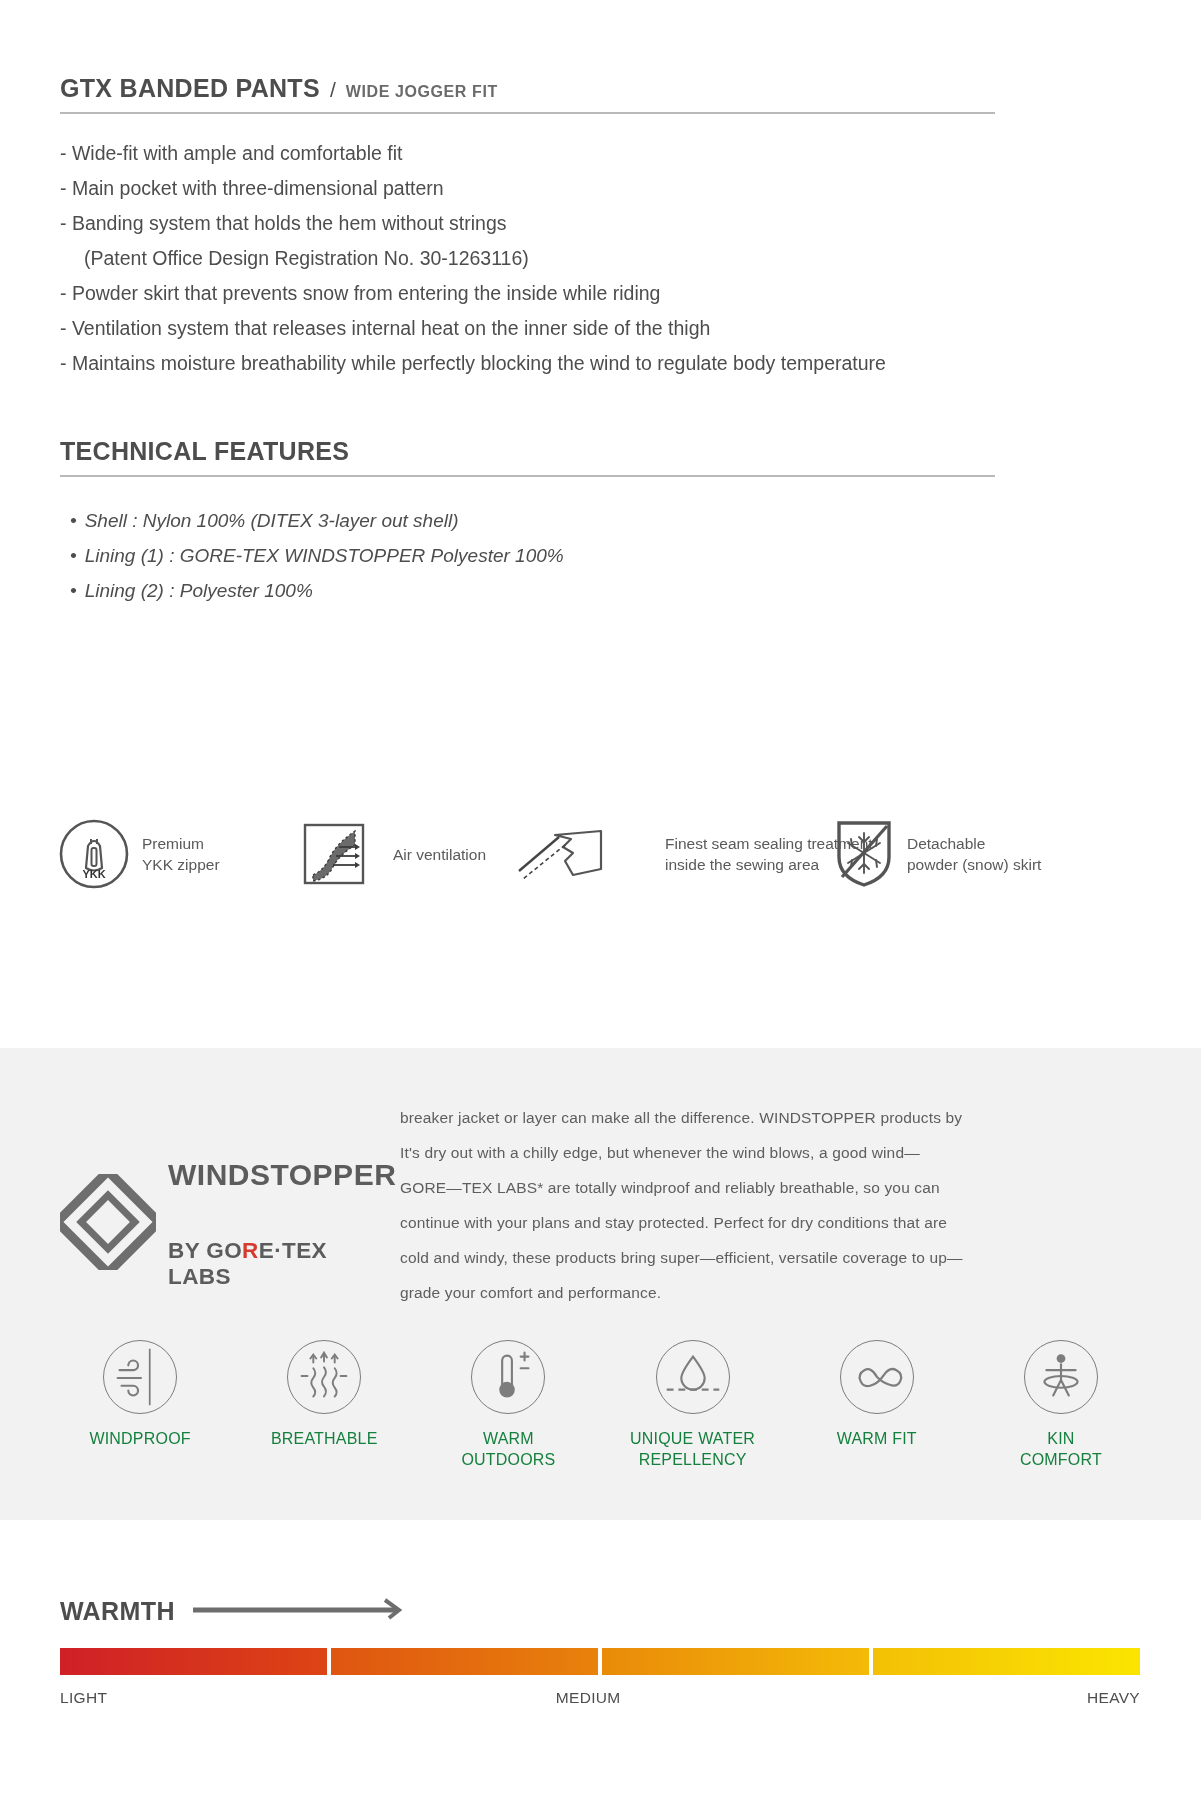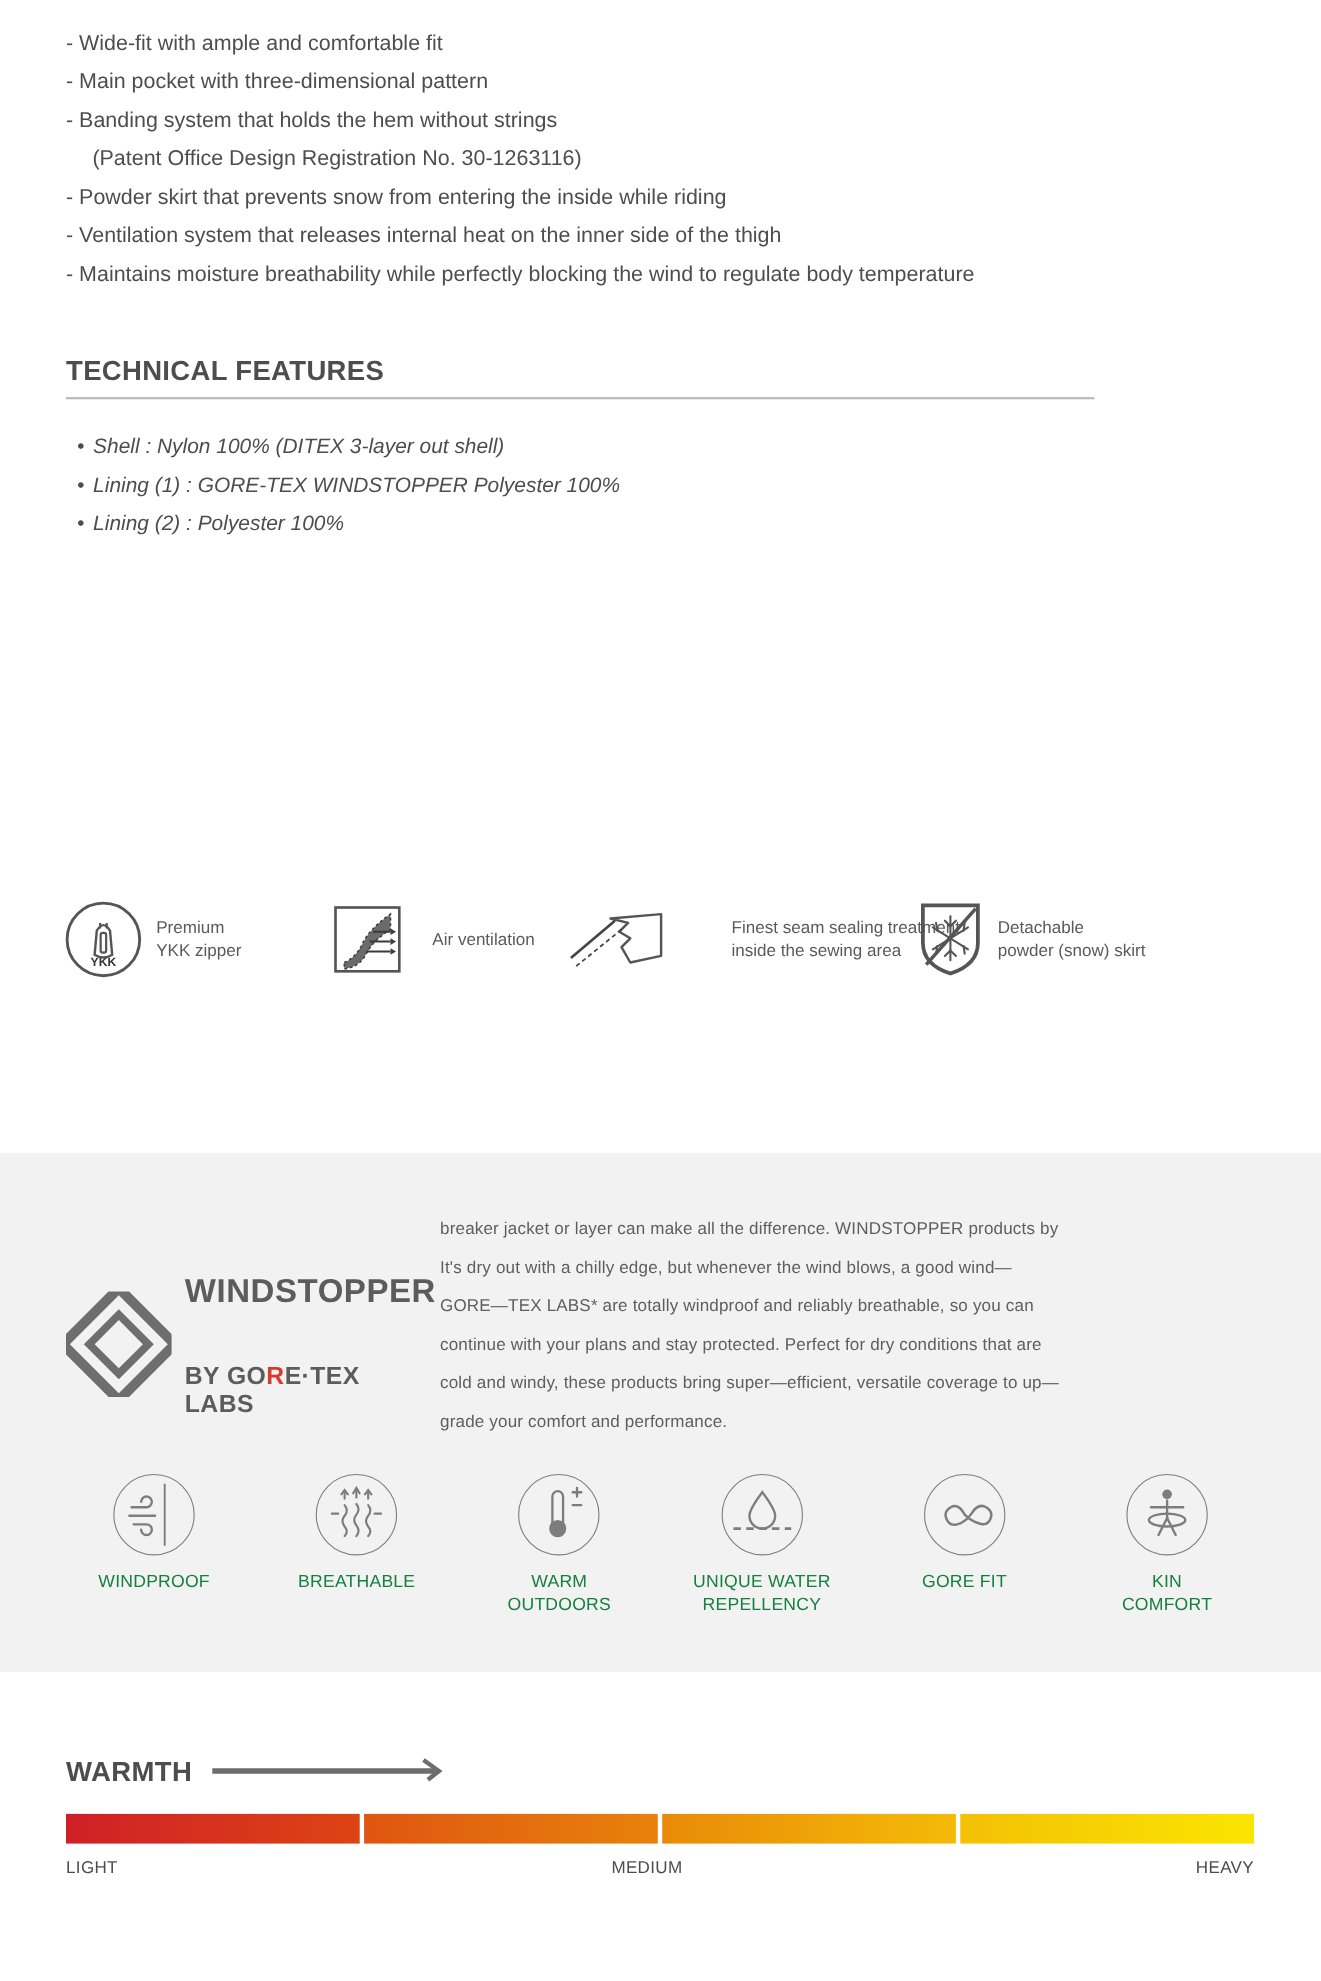--- a/index.html
+++ b/index.html
@@ -181,20 +181,25 @@
   }
   .warmth-labels span:nth-child(2) { margin-left: -18px; }
 </style>
 </head>
 <body>
 
 <div class="page">
 
   <div class="top-section">
 
+    <div class="section-head">
+      <span class="title-main">GTX BANDED PANTS</span>
+      <span class="title-sep">/</span>
+      <span class="title-sub">WIDE JOGGER FIT</span>
+    </div>
 
     <div class="bullet-list">
       <div class="bullet-row">- Wide-fit with ample and comfortable fit</div>
       <div class="bullet-row">- Main pocket with three-dimensional pattern</div>
       <div class="bullet-row">- Banding system that holds the hem without strings</div>
       <div class="bullet-row indent">(Patent Office Design Registration No. 30-1263116)</div>
       <div class="bullet-row">- Powder skirt that prevents snow from entering the inside while riding</div>
       <div class="bullet-row">- Ventilation system that releases internal heat on the inner side of the thigh</div>
       <div class="bullet-row">- Maintains moisture breathability while perfectly blocking the wind to regulate body temperature</div>
     </div>
@@ -389,21 +394,21 @@
           <span>REPELLENCY</span>
         </div>
       </div>
 
       <div class="wsi">
         <div class="wsi-circle">
           <svg width="74" height="74" viewBox="0 0 74 74">
             <path d="M37 37 q-6 -11 -13 -7 q-7 4 -4 11 q3 7 10 5 q8 -2 14 -11 q6 -9 13 -5 q7 4 4 11 q-3 7 -11 4 q-7 -2 -13 -8" fill="none" stroke="#7d7d7d" stroke-width="2.3" stroke-linecap="round"></path>
           </svg>
         </div>
-        <div class="wsi-label">GORE FIT</div>
+        <div class="wsi-label">WARM FIT</div>
       </div>
 
       <div class="wsi">
         <div class="wsi-circle">
           <svg width="74" height="74" viewBox="0 0 74 74">
             <g fill="none" stroke="#7d7d7d" stroke-width="2.2" stroke-linecap="round">
               <circle cx="37" cy="18" r="4.5" fill="#7d7d7d" stroke="none"></circle>
               <path d="M37 24 v16"></path>
               <path d="M22 30 h30"></path>
               <path d="M37 40 l-8 16"></path>

